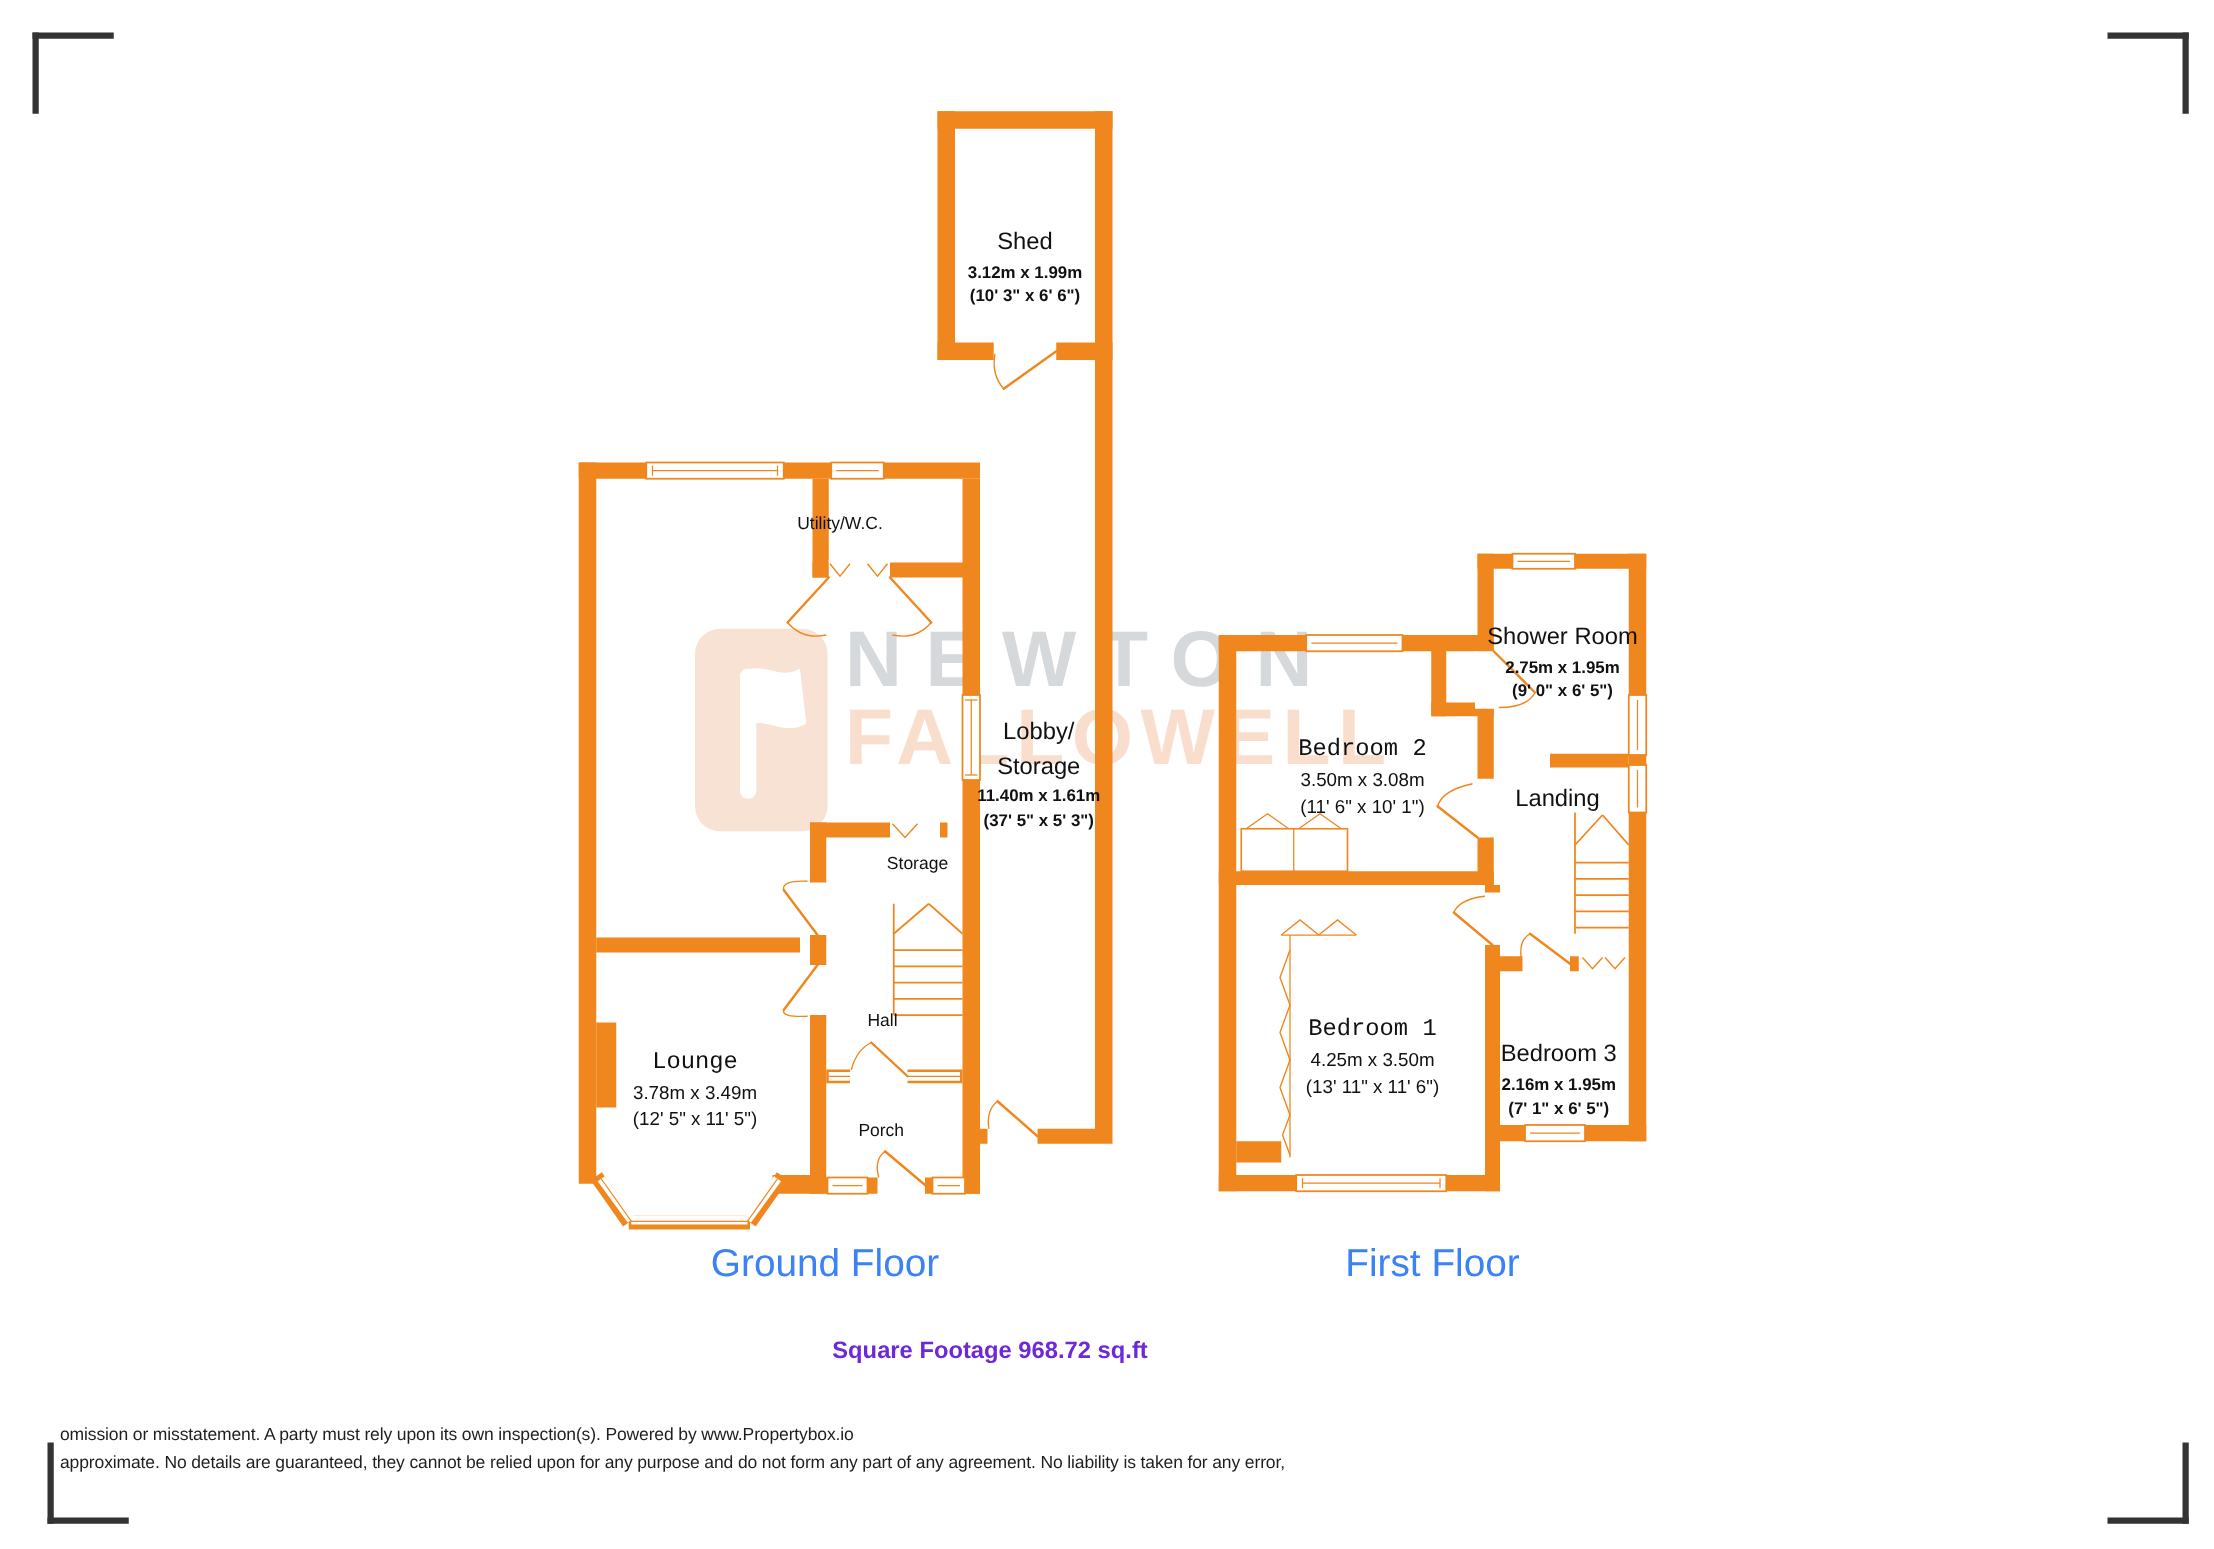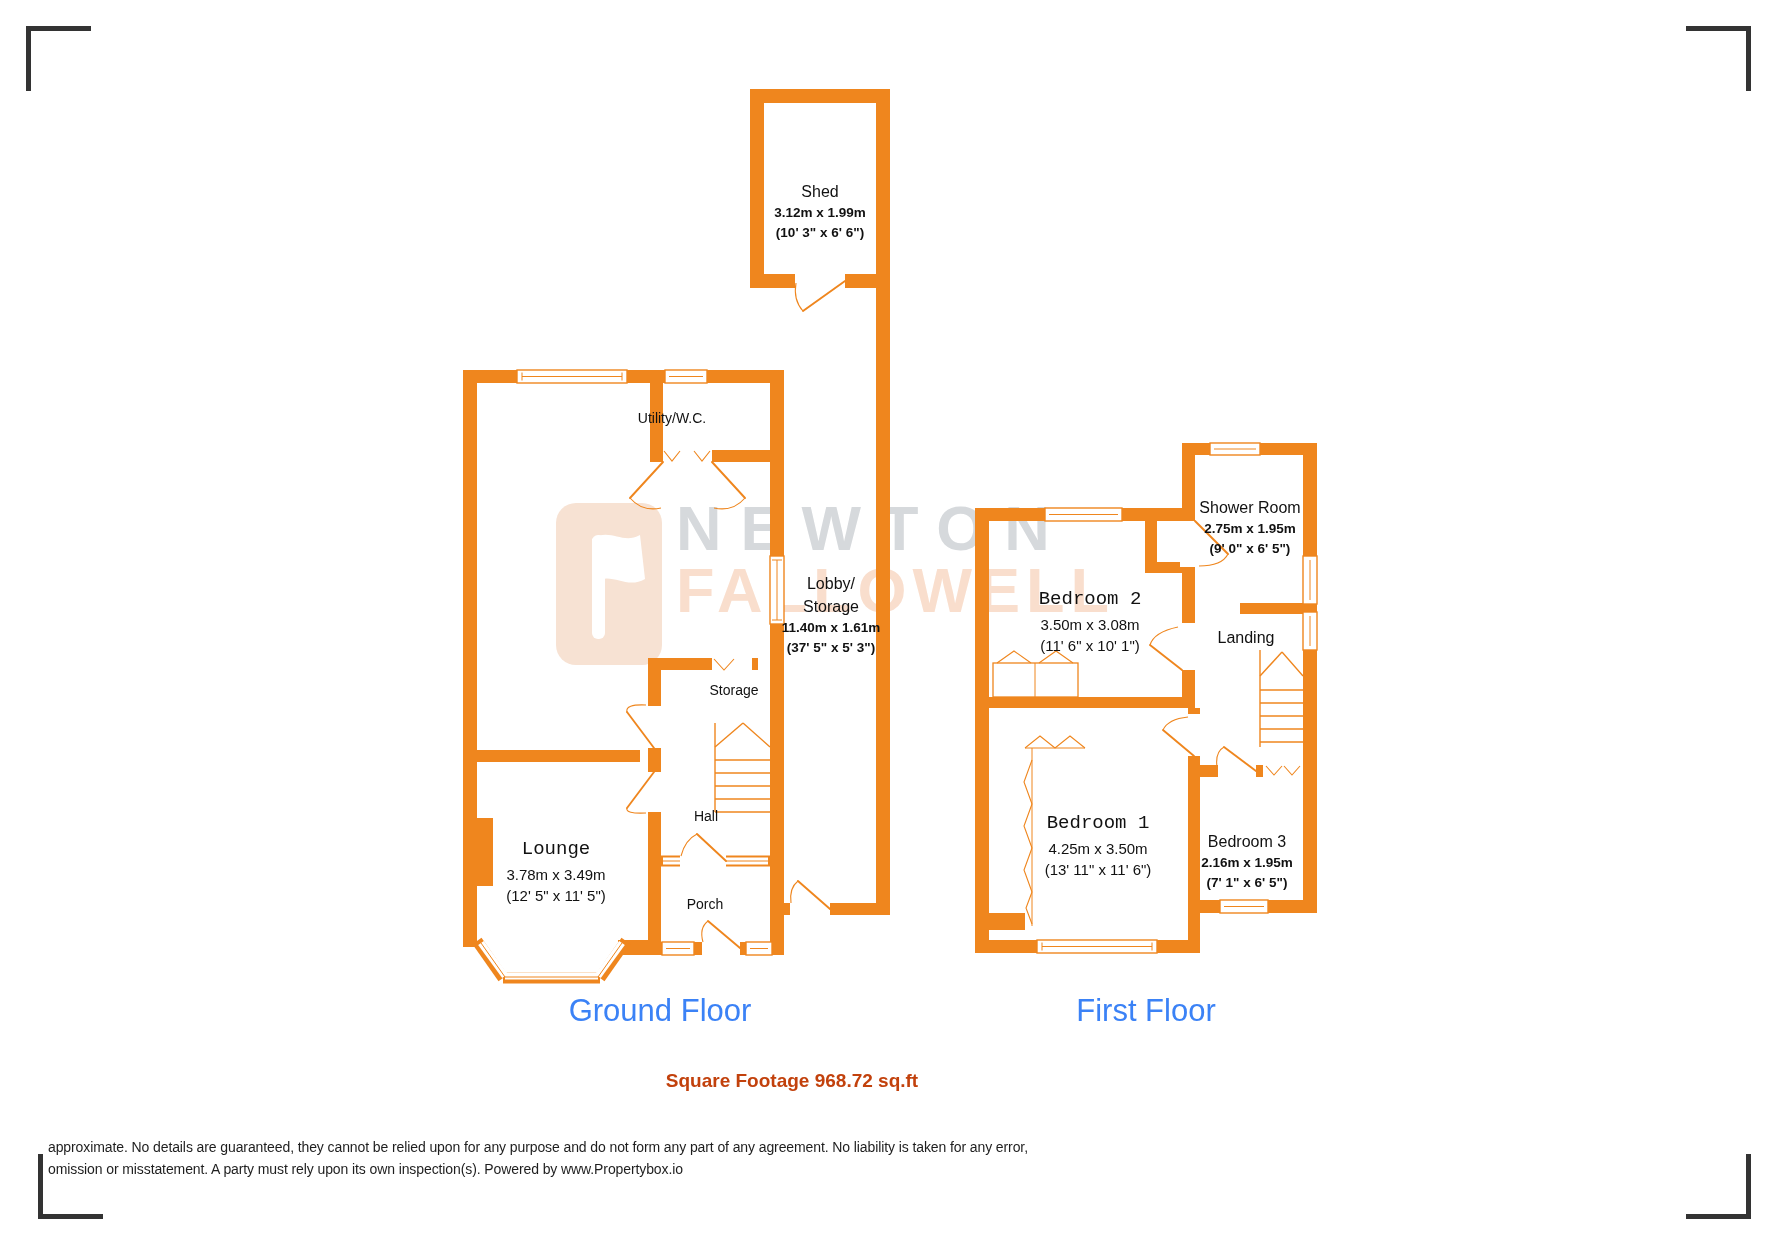--- a/index.html
+++ b/index.html
@@ -24,27 +24,27 @@
   .wline{stroke:#EF861E;stroke-width:1;fill:none;}
   .door{stroke:#EF861E;stroke-width:1.9;fill:none;stroke-linecap:round;}
   .arc{stroke:#EF861E;stroke-width:1.1;fill:none;}
   .stair{stroke:#EF861E;stroke-width:1.4;fill:none;}
   .bay-o{stroke:#EF861E;stroke-width:11;fill:none;}
   .bay-w{stroke:#ffffff;stroke-width:7;fill:none;}
   .bay-c{stroke:#EF861E;stroke-width:1;fill:none;}
   .ward{fill:#ffffff;stroke:#EF861E;stroke-width:1.3;}
   
   .lbl{position:absolute;transform:translateX(-50%);text-align:center;line-height:1.45;white-space:nowrap;color:#111;}
-  .nm{font-size:16px;text-align:center;}
+  .nm{font-size:19px;text-align:center;}
   .nm-lg{font-size:19px;font-family:Liberation Mono, monospace;}
   .nm-sm{font-size:14px;}
   .dim{font-size:13.5px;font-weight:700;}
   .dim-lg{font-size:15px;font-weight:400;}
   .floor-title{position:absolute;transform:translateX(-50%);font-size:31px;color:#3b82f6;white-space:nowrap;}
-  .sqft{position:absolute;transform:translateX(-50%);font-size:19px;font-weight:700;color:#c2410c;white-space:nowrap;}
+  .sqft{position:absolute;transform:translateX(-50%);font-size:19px;font-weight:700;color:#6d28d9;white-space:nowrap;}
   .disclaimer{position:absolute;left:48px;top:1137px;font-size:14px;line-height:21.5px;color:#1e1e1e;letter-spacing:-0.1px;}
   .disclaimer div{white-space:nowrap;}
 </style>
 </head>
 <body>
 
 <div id="canvas">
 
   <div class="corner c-tl"></div>
   <div class="corner c-tr"></div>
@@ -345,17 +345,17 @@
     <div class="nm">Bedroom 3</div>
     <div class="dim">2.16m x 1.95m</div>
     <div class="dim">(7' 1" x 6' 5")</div>
   </div>
 
   <div class="floor-title" style="left:660px;top:993px">Ground Floor</div>
   <div class="floor-title" style="left:1146px;top:993px">First Floor</div>
   <div class="sqft" style="left:792px;top:1070px">Square Footage 968.72 sq.ft</div>
 
   <div class="disclaimer">
+    <div>omission or misstatement. A party must rely upon its own inspection(s). Powered by www.Propertybox.io</div>
     <div>approximate. No details are guaranteed, they cannot be relied upon for any purpose and do not form any part of any agreement. No liability is taken for any error,</div>
-    <div>omission or misstatement. A party must rely upon its own inspection(s). Powered by www.Propertybox.io</div>
   </div>
 
 </div>
 
 </body></html>

